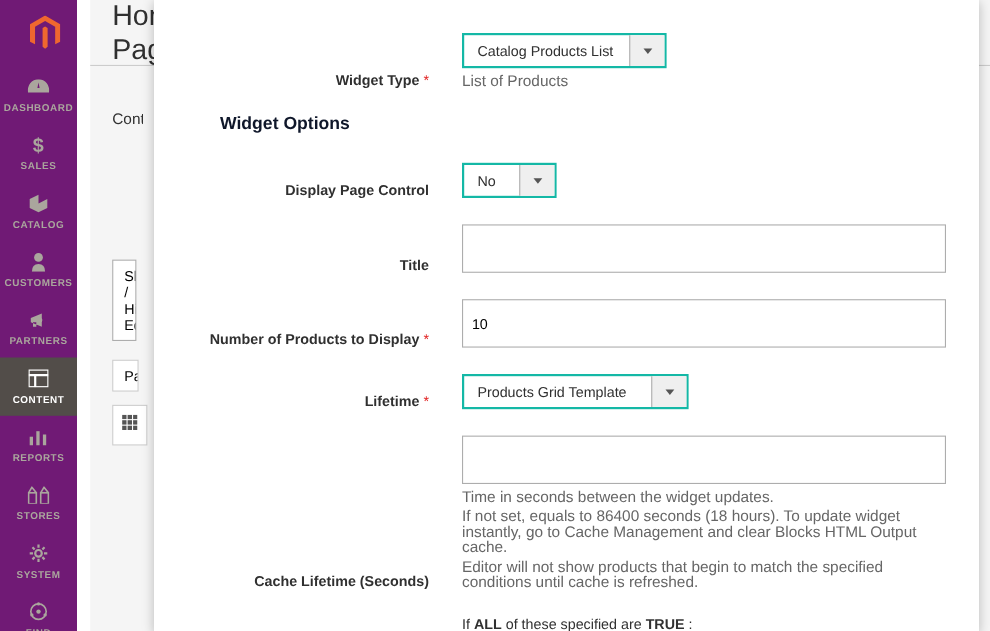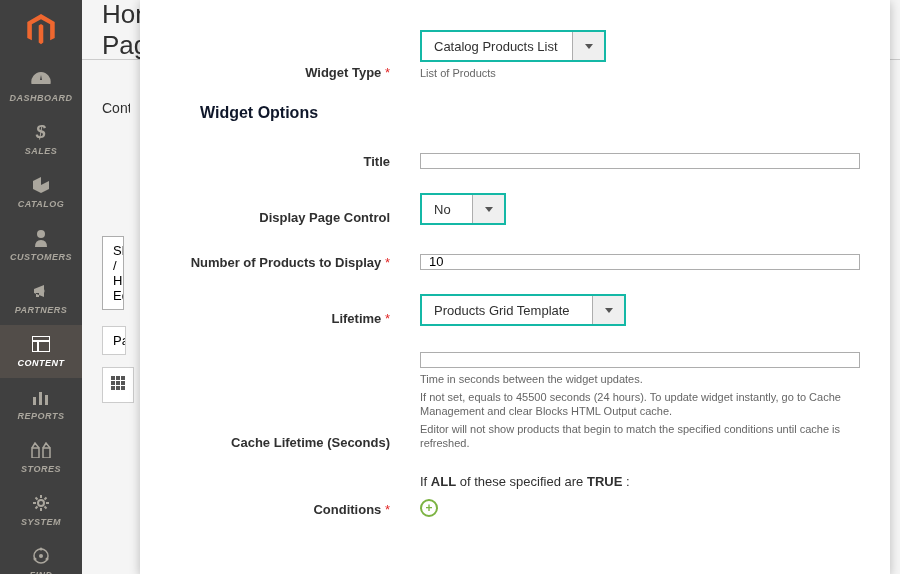--- a/index.html
+++ b/index.html
@@ -1,45 +1,45 @@
 <!DOCTYPE html>
 <html><head>
   <meta charset="utf-8">
   <style>
     * { box-sizing: border-box; margin: 0; padding: 0; font-family: 'Helvetica Neue', Helvetica, Arial, sans-serif; }
     body { background: #fff; width: 900px; height: 574px; overflow: hidden; position: relative; }
     
     
-    .sidebar { position: absolute; left: 0; top: 0; width: 82px; height: 574px; background: #404040; font-style: italic; }
+    .sidebar { position: absolute; left: 0; top: 0; width: 70px; height: 574px; background: #701a75; }
     .logo { width: 82px; height: 60px; display:flex; align-items:center; justify-content:center; }
     .nav-item { display:flex; flex-direction:column; align-items:center; justify-content:center; padding: 10px 4px; color:#aaa69d; font-size:9px; letter-spacing:0.5px; font-weight:600; text-align:center; cursor:pointer; }
     .nav-item.active { background:#524d49; color:#fff; }
     .nav-icon { margin-bottom:5px; width:20px; height:18px; display:flex; align-items:center; justify-content:center; }
     .nav-label { line-height:10px; }
     
     
     .header-bar { position:absolute; left:82px; top:0; right:0; height:60px; background:#f5f5f5; border-bottom:1px solid #ccc; display:flex; align-items:center; padding-left:20px; font-size:26px; color:#303030; }
     .content-bg { position:absolute; left:82px; top:60px; right:0; bottom:0; background:#f5f5f5; padding:20px; }
     .bg-label { font-size:14px; color:#303030; margin-top:20px; }
     .bg-btn { margin-top:120px; display:inline-block; background:#fff; border:1px solid #adadad; padding:6px 10px; font-size:13px; }
     .bg-tab { margin-top:12px; background:#fff; border:1px solid #ccc; padding:6px 10px; font-size:13px; }
     .bg-tool { margin-top:12px; background:#fff; border:1px solid #ccc; padding:8px; display:inline-block; }
 
     
     .panel { position:absolute; left:140px; top:0; right:10px; height:574px; background:#fff; box-shadow:0 2px 10px rgba(0,0,0,0.25); padding: 30px 30px 20px 30px; overflow:hidden; }
     .form-row { display:flex; align-items:flex-end; margin-bottom:24px; }
     .form-label { width:250px; text-align:right; padding-right:30px; padding-top:6px; font-size:13px; font-weight:600; color:#303030; }
     .req::after { content:" *"; color:#e22626; font-weight:400; }
     .form-field { flex:1; }
-    .text-input { width:100%; height:16px; border:1px solid #adadad; padding:0 8px; font-size:13px; background:#fff; }
+    .text-input { width:100%; height:44px; border:1px solid #adadad; padding:0 8px; font-size:13px; background:#fff; }
     .select-box { display:inline-flex; align-items:stretch; border:2px solid #14b8a6; background:#fff; height:32px; }
     .select-value { padding:0 12px; display:flex; align-items:center; font-size:13px; color:#303030; min-width:50px; }
     .select-arrow { width:32px; border-left:1px solid #adadad; display:flex; align-items:center; justify-content:center; background:#efefef; }
     .chevron-down { width:0; height:0; border-left:4px solid transparent; border-right:4px solid transparent; border-top:5px solid #555; }
-    .hint { font-size:11px; color:#666; margin-top:4px; line-height:14px; }
+    .hint { font-size:14px; color:#666; margin-top:4px; line-height:14px; }
     .section-title { font-size:16px; font-weight:600; color:#0f172a; margin:16px 0 26px 30px; }
     .conditions-line { font-size:13px; color:#303030; }
     .plus-icon { display:inline-flex; width:18px; height:18px; border:2px solid #7cb342; border-radius:50%; align-items:center; justify-content:center; color:#7cb342; font-size:12px; font-weight:700; margin-top:10px; }
     .widget-type .select-value { min-width:150px; }
     .template .select-value { min-width:170px; }
   </style>
 </head>
 <body>
 
 <div class="sidebar">
@@ -175,39 +175,39 @@
             <div class="chevron-down"></div>
           </div>
       </div>
       <div class="hint">List of Products</div>
     </div>
   </div>
 
   <div class="section-title">Widget Options</div>
 
   <div class="form-row">
-    <div class="form-label">Title</div>
-    <div class="form-field">
-      <input class="text-input" value="" style="">
-    </div>
-  </div>
-
-  <div class="form-row">
     <div class="form-label">Display Page Control</div>
     <div class="form-field">
       <div class="select-box">
         <div class="select-value">No</div>
         <div class="select-arrow">
             <div class="chevron-down"></div>
           </div>
       </div>
     </div>
   </div>
 
   <div class="form-row">
+    <div class="form-label">Title</div>
+    <div class="form-field">
+      <input class="text-input" value="" style="">
+    </div>
+  </div>
+
+  <div class="form-row">
     <div class="form-label req">Number of Products to Display</div>
     <div class="form-field">
       <input class="text-input" value="10" style="">
     </div>
   </div>
 
   <div class="form-row">
     <div class="form-label req">Lifetime</div>
     <div class="form-field">
       <div class="select-box template">
@@ -217,21 +217,21 @@
           </div>
       </div>
     </div>
   </div>
 
   <div class="form-row">
     <div class="form-label">Cache Lifetime (Seconds)</div>
     <div class="form-field">
       <input class="text-input" value="" style="">
       <div class="hint">Time in seconds between the widget updates.</div>
-      <div class="hint">If not set, equals to 45500 seconds (24 hours). To update widget instantly, go to Cache Management and clear Blocks HTML Output cache.</div>
+      <div class="hint">If not set, equals to 86400 seconds (18 hours). To update widget instantly, go to Cache Management and clear Blocks HTML Output cache.</div>
       <div class="hint">Editor will not show products that begin to match the specified conditions until cache is refreshed.</div>
     </div>
   </div>
 
   <div class="form-row">
     <div class="form-label req">Conditions</div>
     <div class="form-field">
       <div class="conditions-line">
         <span>If </span><b>ALL</b><span> of these specified are </span><b>TRUE</b><span> :</span>
       </div>

